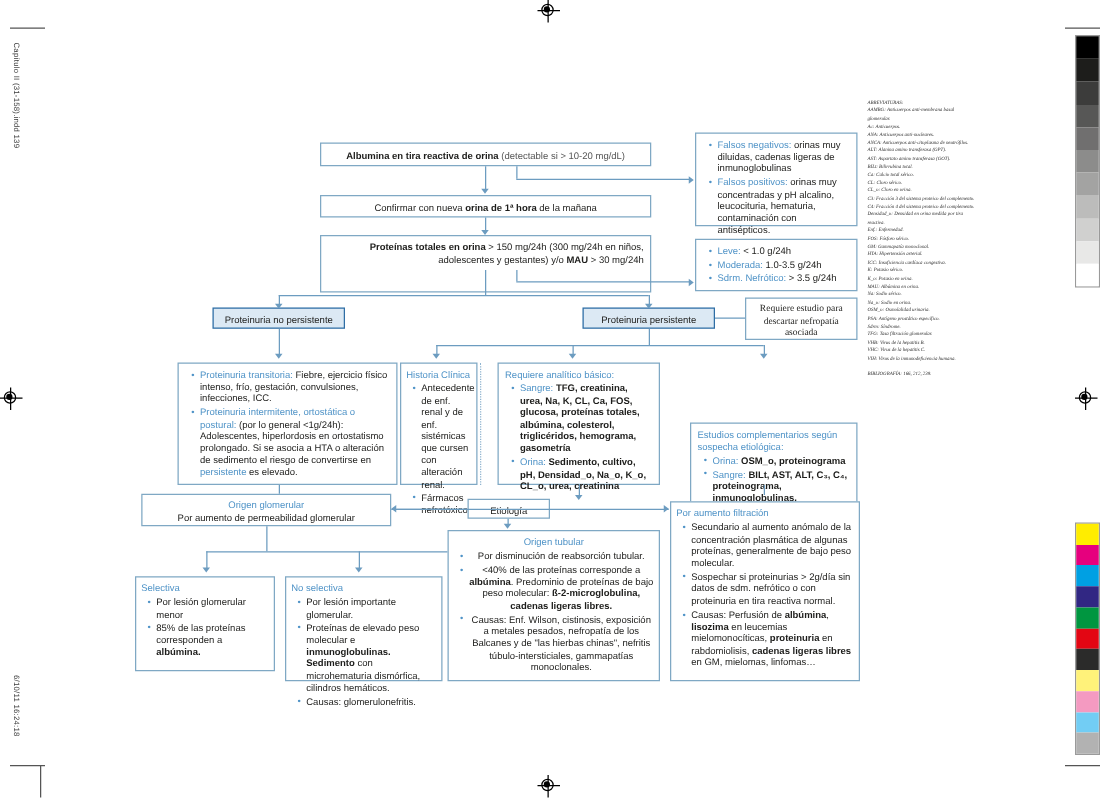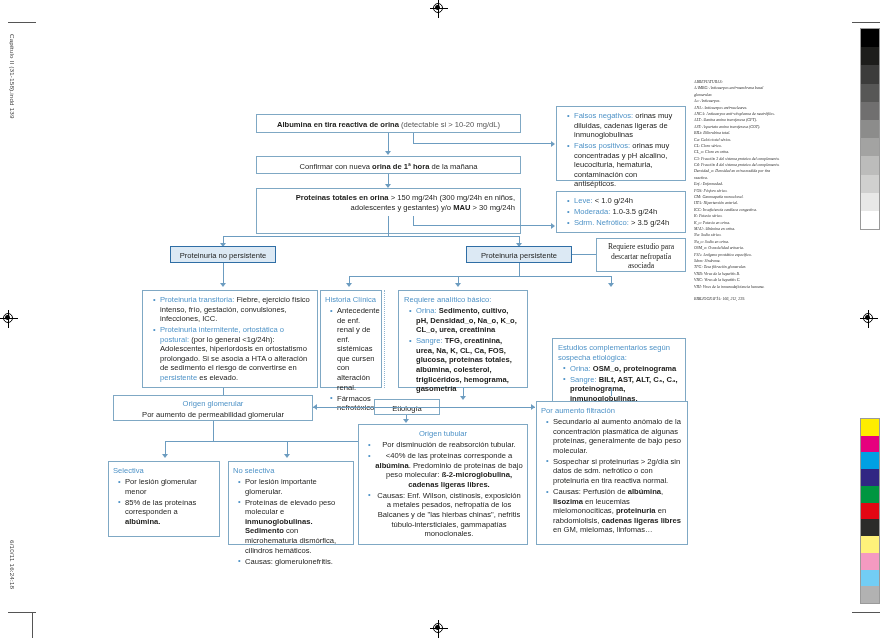--- a/index.html
+++ b/index.html
@@ -282,22 +282,22 @@
       </ul>
     </div>
   </div>
 
   <div class="dotted-v" style="left:384px; top:290px; height:98px;"></div>
 
   <div class="node" style="left:398px; top:290px; width:130px; height:98px;">
     <div class="pad">
       <span class="hdr">Requiere analítico básico:</span>
       <ul class="bl">
+        <li><span class="blue">Sangre:</span><span class="b"> TFG, creatinina, urea, Na, K, CL, Ca, FOS, glucosa, proteínas totales, albúmina, colesterol, triglicéridos, hemograma, gasometría</span></li>
         <li><span class="blue">Orina:</span><span class="b"> Sedimento, cultivo, pH, Densidad_o, Na_o, K_o, CL_o, urea, creatinina</span></li>
-        <li><span class="blue">Sangre:</span><span class="b"> TFG, creatinina, urea, Na, K, CL, Ca, FOS, glucosa, proteínas totales, albúmina, colesterol, triglicéridos, hemograma, gasometría</span></li>
       </ul>
     </div>
   </div>
 
   <div class="node" style="left:552px; top:290px; width:134px; height:98px;margin-top:48px;">
     <div class="pad">
       <span class="hdr">Estudios complementarios según sospecha etiológica:</span>
       <ul class="bl">
         <li><span class="blue">Orina:</span><span class="b"> OSM_o, proteinograma</span></li>
         <li><span class="blue">Sangre:</span><span class="b"> BILt, AST, ALT, C₃, C₄, proteinograma, inmunoglobulinas, crioglobulinas, PSA, ANA, ANCA, AAMBG, Ac. anti-VHB, -VHC, -VIH.</span></li>

